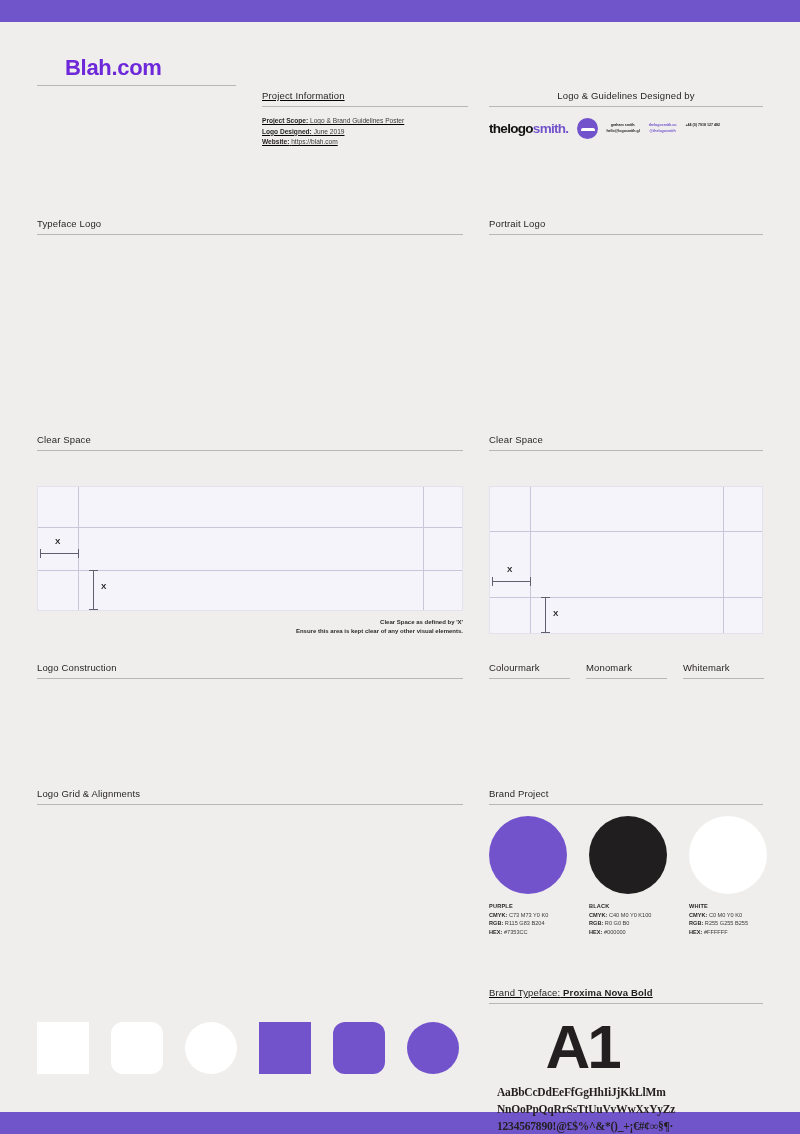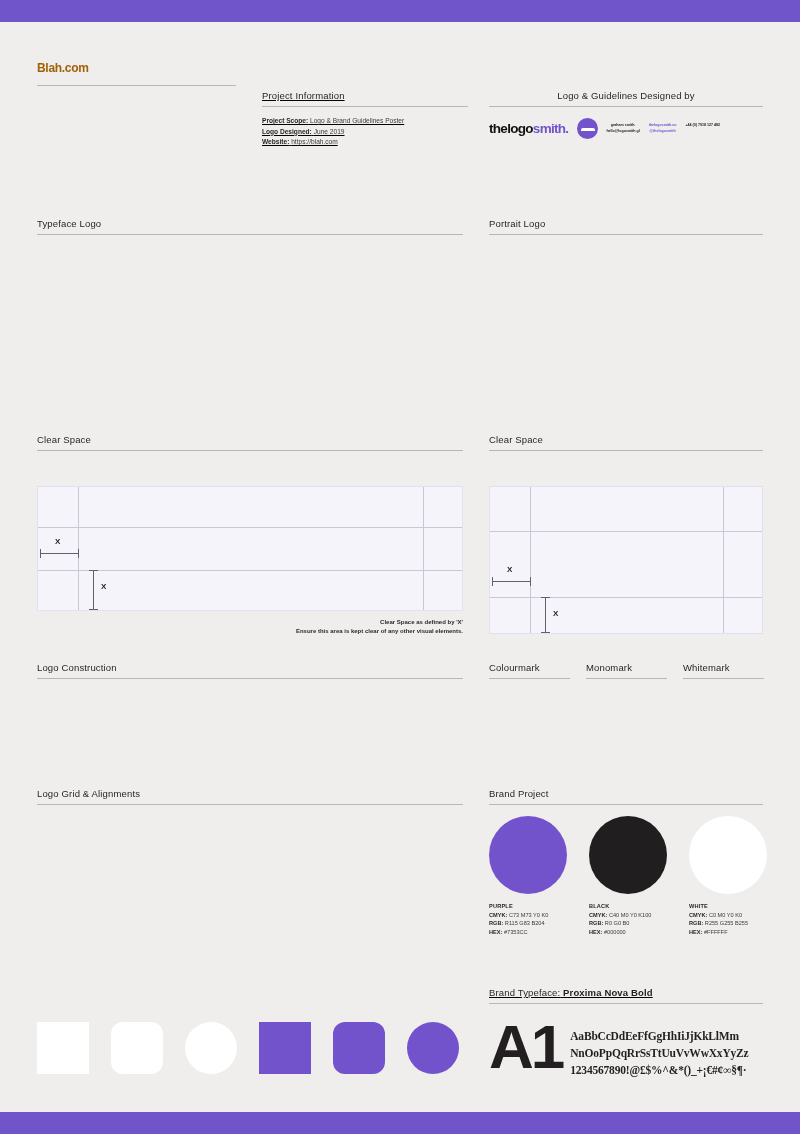--- a/index.html
+++ b/index.html
@@ -32,26 +32,27 @@
   }
 
   
   .masthead {
     position: absolute;
     left: 37px;
     top: 36px;
     width: 200px;
   }
   .mast-line {
-    font-size: 12px;
-    font-weight: bold;
-    color: #a16207;
+    font-size: 22px;
+    font-weight: bold;
+    color: #6d28d9;
     letter-spacing: -0.3px;
     line-height: 20px;
     white-space: nowrap;
+    margin-left: 28px;
   }
   .mast-rule {
     margin-top: 7px;
     border-top: 1px solid #b9b7b4;
     width: 199px;
   }
 
   
   .sec {
     position: absolute;
@@ -186,21 +187,21 @@
   
   .icons-row { position: absolute; display: flex; gap: 22px; }
   .app-icon { width: 52px; height: 52px; flex: none; }
   .i-sq  { border-radius: 0; }
   .i-rnd { border-radius: 12px; }
   .i-cir { border-radius: 50%; }
   .i-white { background: #fff; }
   .i-purple { background: #7353CC; }
 
   
-  .type-wrap { position: absolute; display: flex; align-items: flex-start; }
+  .type-wrap { position: absolute; display: flex; align-items: center; flex-direction: column; }
   .type-a1 {
     font-size: 62px;
     font-weight: bold;
     color: #231f20;
     letter-spacing: -3px;
     line-height: 56px;
   }
   .type-lines {
     margin-left: 8px;
     margin-top: 9px;

